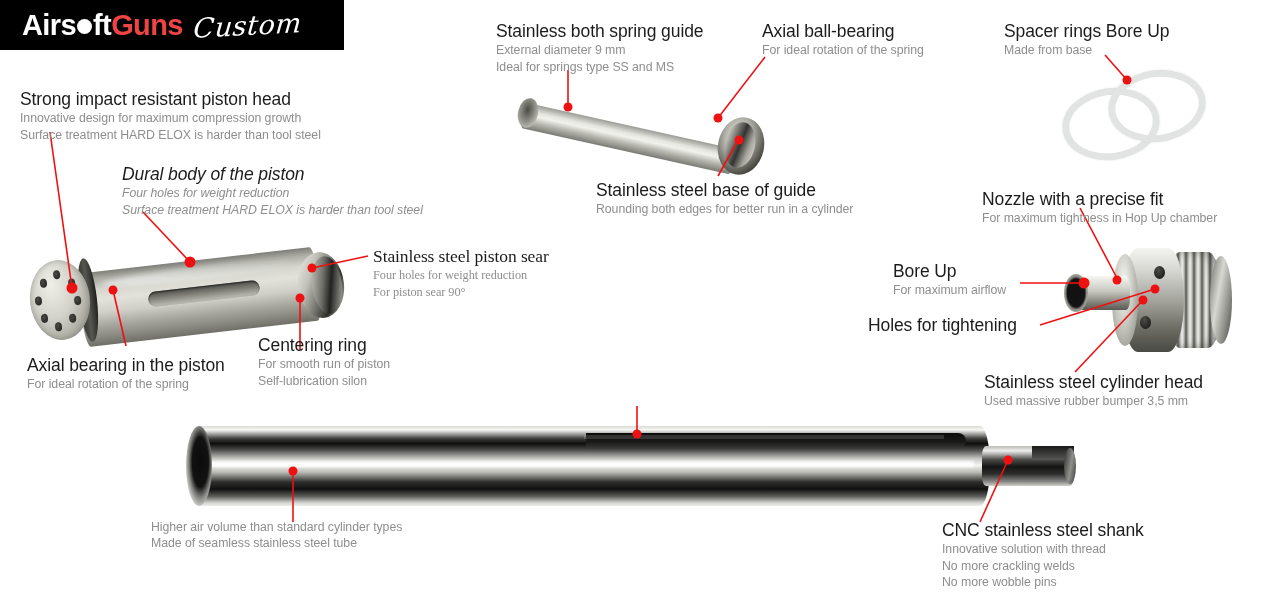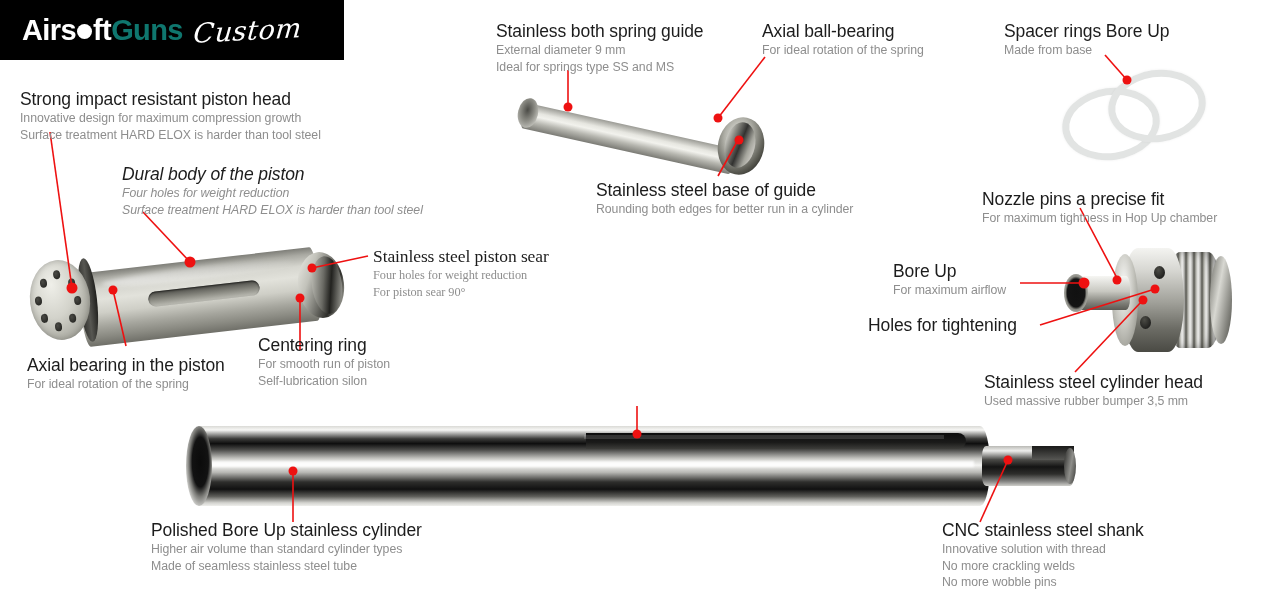--- a/index.html
+++ b/index.html
@@ -6,33 +6,33 @@
   body{
     width:1280px;height:600px;position:relative;overflow:hidden;
     background:#ffffff;
     font-family:"Liberation Sans","DejaVu Sans",sans-serif;
     -webkit-font-smoothing:antialiased;
   }
   .stage{position:absolute;inset:0;}
 
   
   .logo-box{
-    position:absolute;left:0;top:0;width:344px;height:60px;
+    position:absolute;left:0;top:0;width:344px;height:50px;
     background:#000;display:flex;align-items:center;
   }
   .logo-text{
     margin-left:22px;font-size:29px;font-weight:bold;letter-spacing:-0.6px;
     line-height:1;white-space:nowrap;display:flex;align-items:baseline;
   }
   .logo-a{color:#ffffff;}
   .logo-dot{
     display:inline-block;width:15px;height:15px;border-radius:50%;
     background:#ffffff;margin:0 1px;transform:translateY(-1px);
   }
-  .logo-g{color:#0f766e;}
+  .logo-g{color:#ef4444;}
   .logo-custom{
     color:#ffffff;font-family:"DejaVu Serif","Liberation Serif",serif;
     font-style:italic;font-weight:normal;font-size:27px;margin-left:11px;
     transform:skewX(-8deg) rotate(-3deg);letter-spacing:0.5px;
   }
 
   
   .callout{position:absolute;white-space:nowrap;}
   .callout .ttl{
     font-size:17.5px;color:#1c1c1c;line-height:1.28;font-weight:normal;
@@ -384,41 +384,40 @@
     <div class="ttl">Stainless steel base of guide</div>
     <div class="sub">Rounding both edges for better run in a cylinder</div>
   </div>
 
   <div class="callout" style="left:1004px;top:20px;">
     <div class="ttl">Spacer rings Bore Up</div>
     <div class="sub">Made from base</div>
   </div>
 
   <div class="callout" style="left:982px;top:188px;">
-    <div class="ttl">Nozzle pins a precise fit</div>
+    <div class="ttl">Nozzle with a precise fit</div>
     <div class="sub">For maximum tightness in Hop Up chamber</div>
   </div>
 
   <div class="callout" style="left:893px;top:260px;">
     <div class="ttl">Bore Up</div>
     <div class="sub">For maximum airflow</div>
   </div>
 
   <div class="callout" style="left:868px;top:314px;">
     <div class="ttl">Holes for tightening</div>
   </div>
 
   <div class="callout" style="left:984px;top:371px;">
     <div class="ttl">Stainless steel cylinder head</div>
     <div class="sub">Used massive rubber bumper 3,5 mm</div>
   </div>
 
 
   <div class="callout" style="left:151px;top:519px;">
-    <div class="ttl">Polished Bore Up stainless cylinder</div>
     <div class="sub">Higher air volume than standard cylinder types</div>
     <div class="sub">Made of seamless stainless steel tube</div>
   </div>
 
   <div class="callout" style="left:942px;top:519px;">
     <div class="ttl">CNC stainless steel shank</div>
     <div class="sub">Innovative solution with thread</div>
     <div class="sub">No more crackling welds</div>
     <div class="sub">No more wobble pins</div>
   </div>

